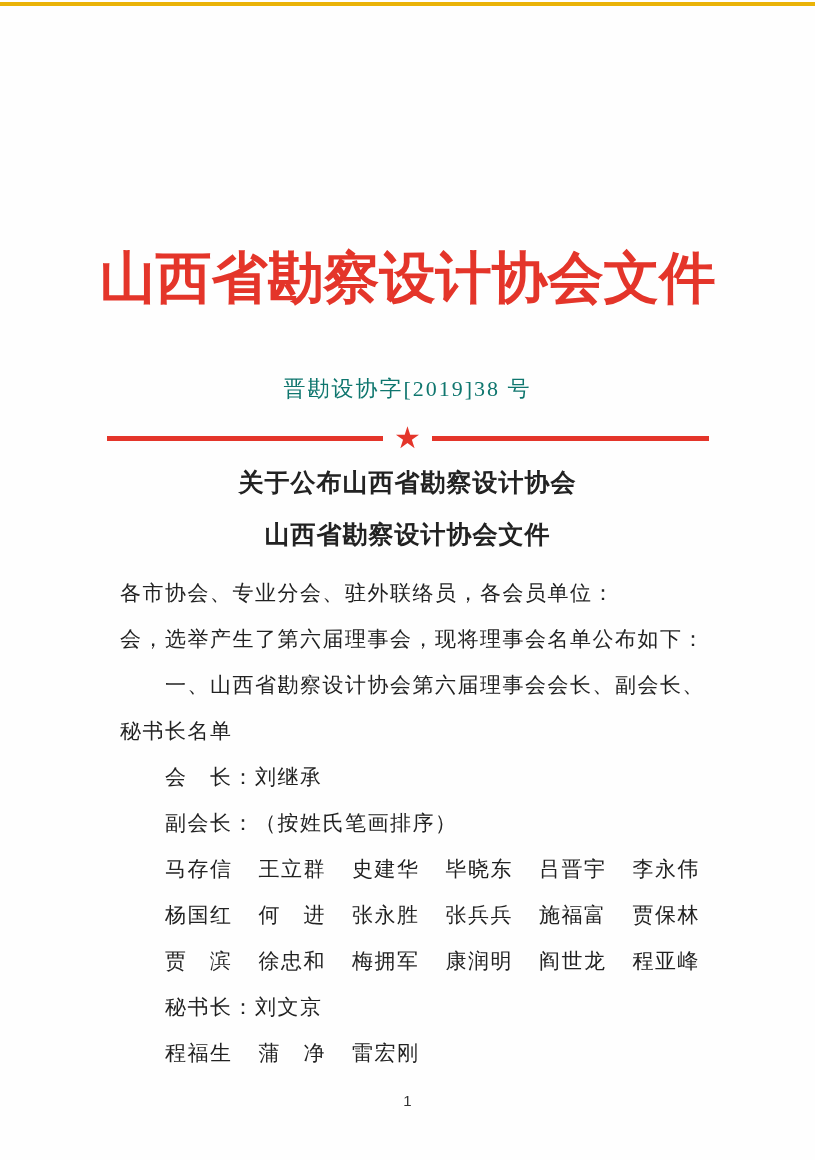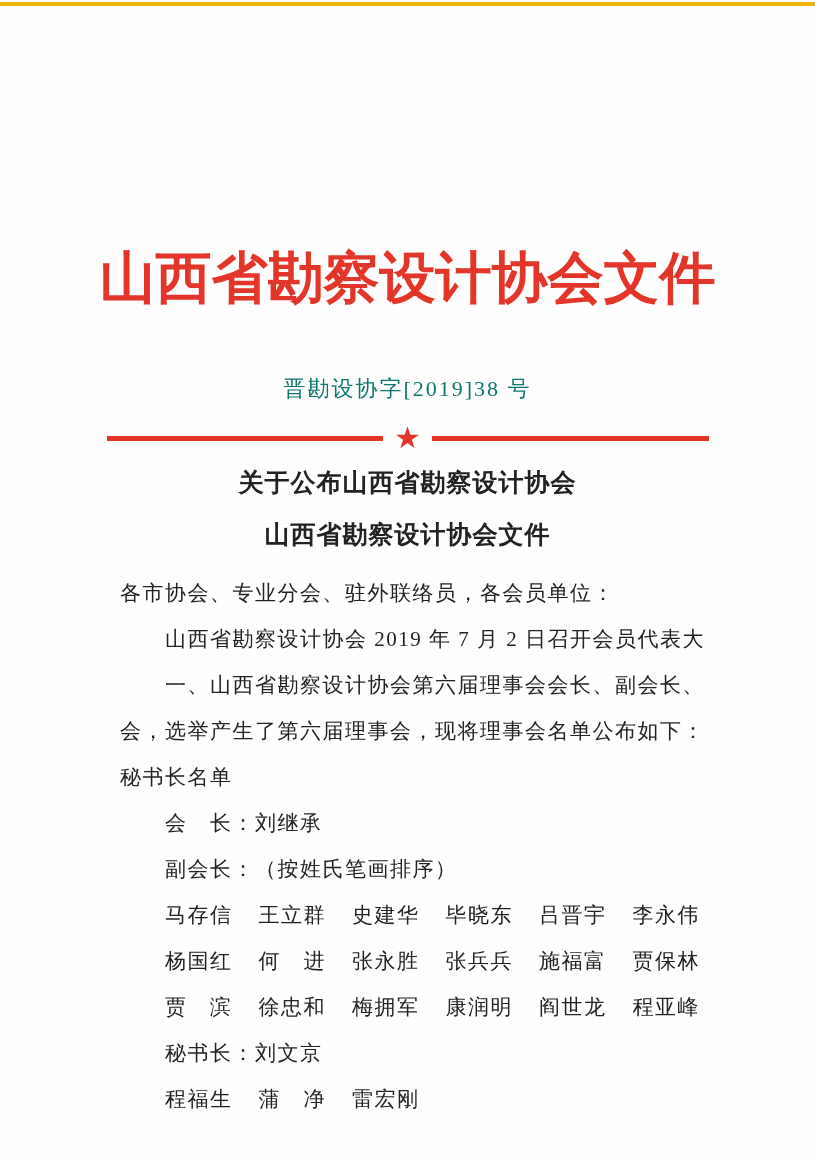--- a/index.html
+++ b/index.html
@@ -119,25 +119,24 @@
 
   <div class="notice-title">
     <div>关于公布山西省勘察设计协会</div>
     <div>山西省勘察设计协会文件</div>
   </div>
 
   <div class="body">
 
     <div class="line">各市协会、专业分会、驻外联络员，各会员单位：</div>
 
-    <div class="line indent">山西省勘察设计协会 2019 年 7 月 2 日召开会员代表大</div>
+
+    <div class="line">会，选举产生了第六届理事会，现将理事会名单公布如下：</div>
 
     <div class="line indent">一、山西省勘察设计协会第六届理事会会长、副会长、</div>
-
-    <div class="line">会，选举产生了第六届理事会，现将理事会名单公布如下：</div>
 
     <div class="line">秘书长名单</div>
 
     <div class="line indent">
       <span class="label">会　长：</span><span>刘继承</span>
     </div>
 
     <div class="line indent">
       <span class="label">副会长：</span><span>（按姓氏笔画排序）</span>
     </div>

